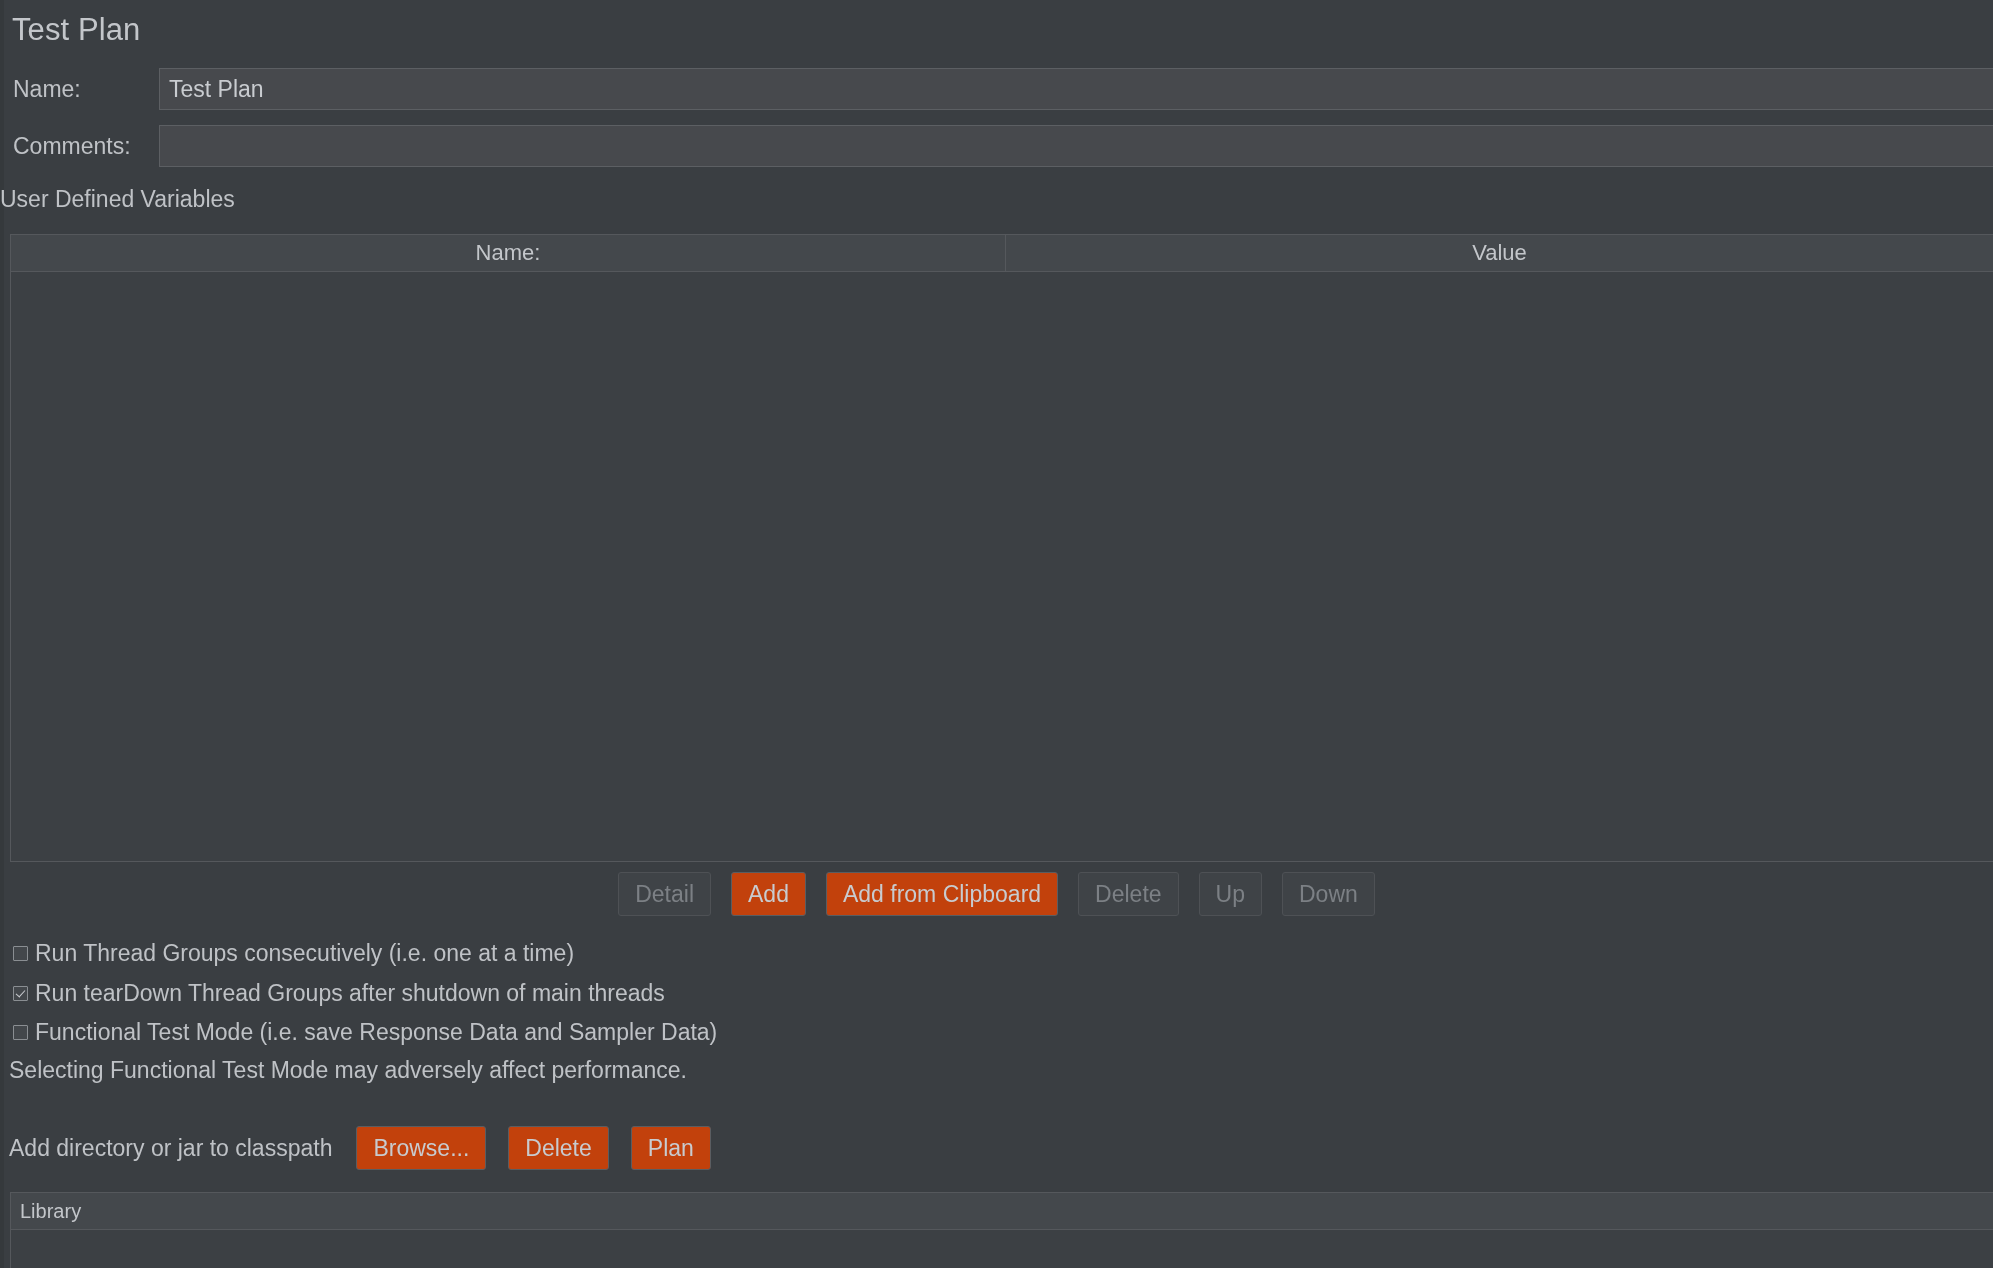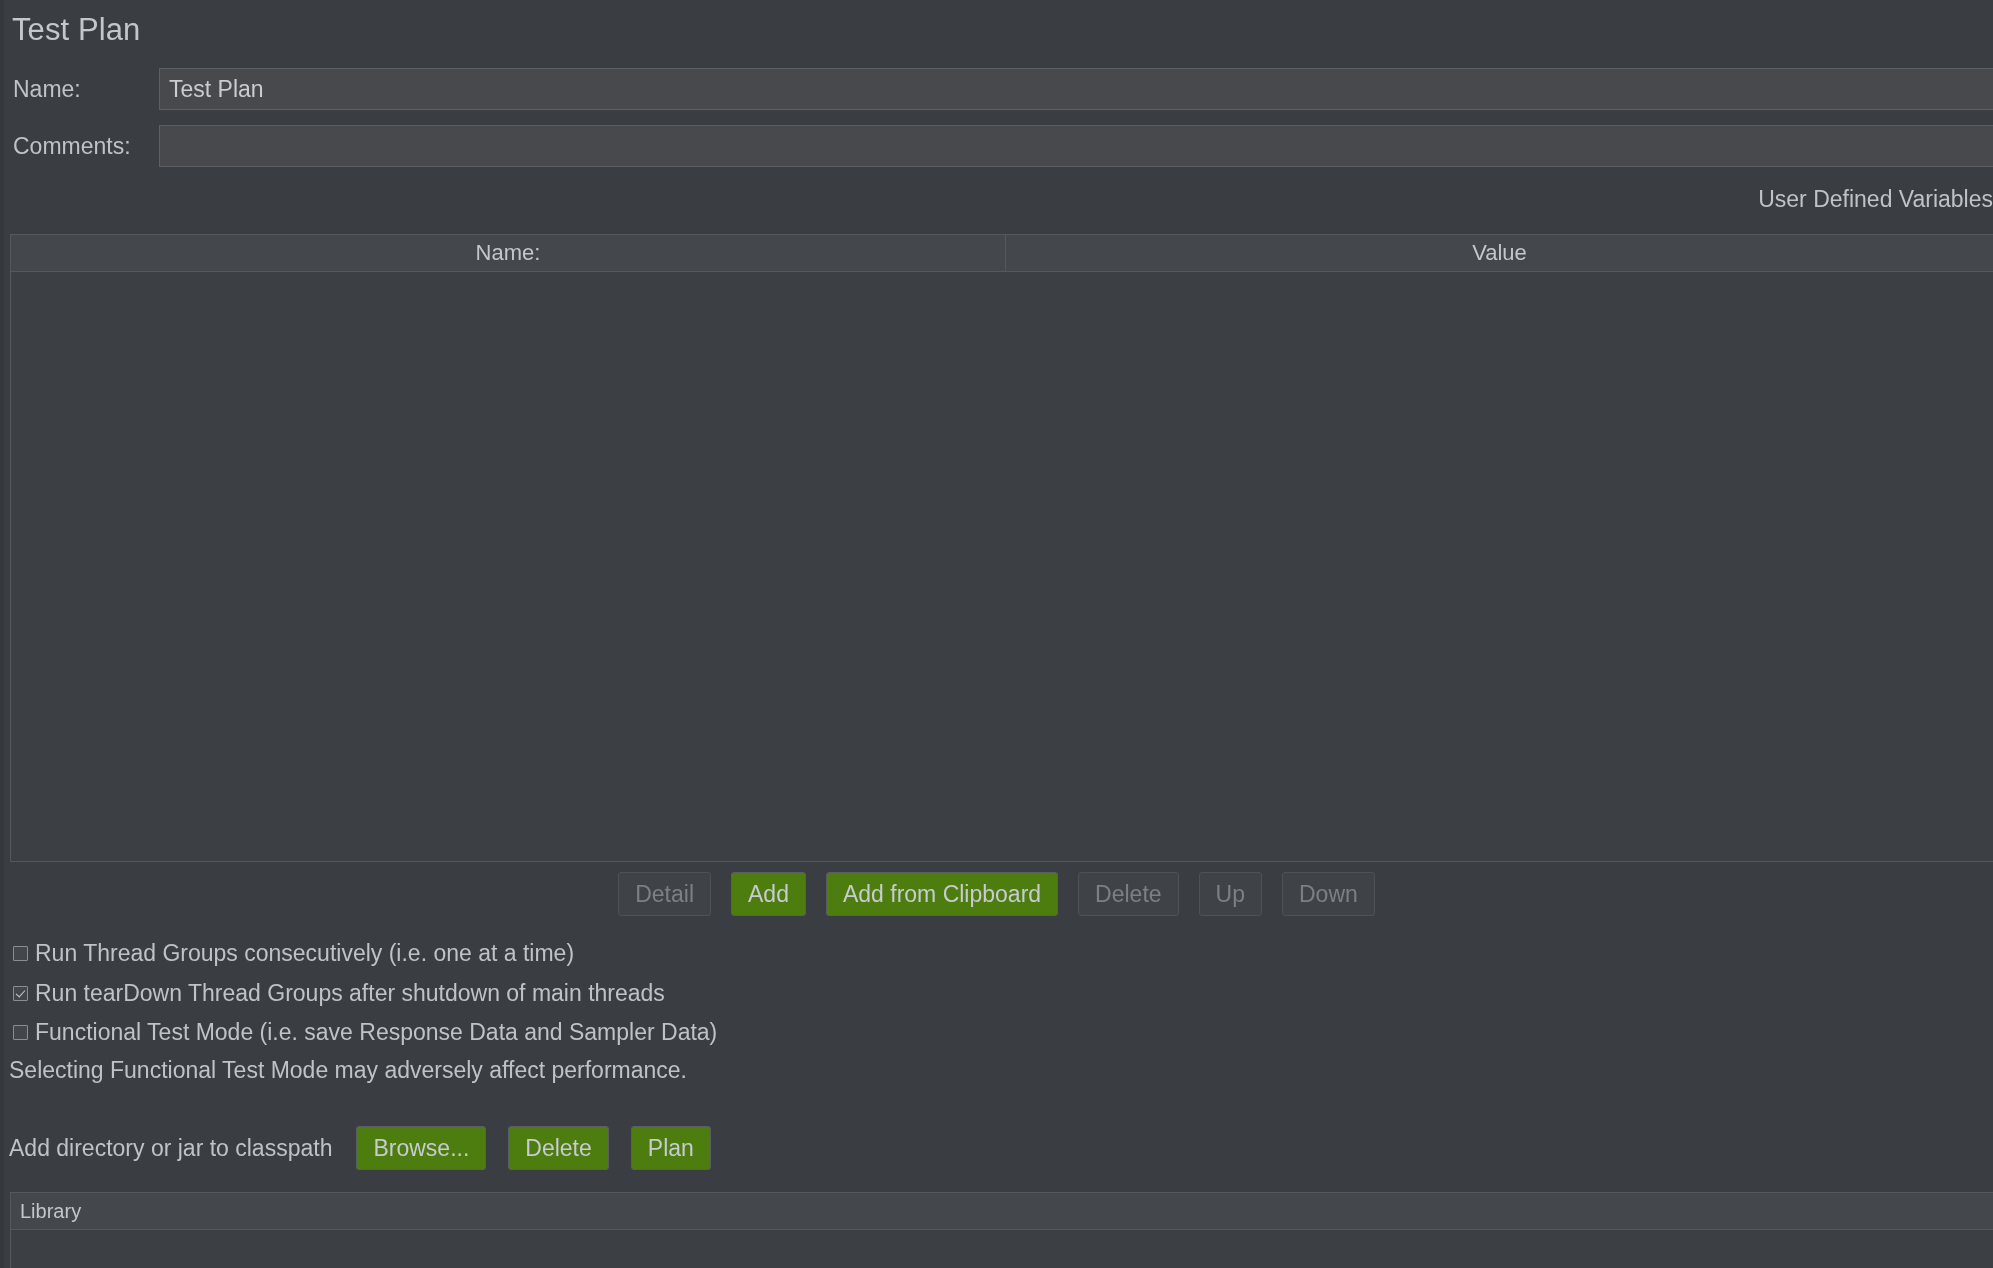--- a/index.html
+++ b/index.html
@@ -78,21 +78,21 @@
     content: attr(data-ph);
     color: #7e8287;
   }
 
   
   .section-caption {
     position: absolute;
     left: 0;
     right: 0;
     top: 186px;
-    text-align: right;
+    text-align: left;
     font-size: 23px;
     color: #bfc2c6;
   }
 
   
   .udv-table {
     position: absolute;
     left: 10px;
     right: 0;
     top: 234px;
@@ -133,21 +133,21 @@
   .btn-row {
     position: absolute;
     left: 0;
     right: 0;
     top: 872px;
     display: flex;
     justify-content: center;
     gap: 20px;
   }
   .btn {
-    background: #4d7c0f;
+    background: #c2410c;
     border: 1px solid #5a5d61;
     border-radius: 3px;
     box-sizing: border-box;
     height: 44px;
     padding: 0 16px;
     display: inline-flex;
     align-items: center;
     justify-content: center;
     font-size: 23px;
     color: #c8cbcf;

